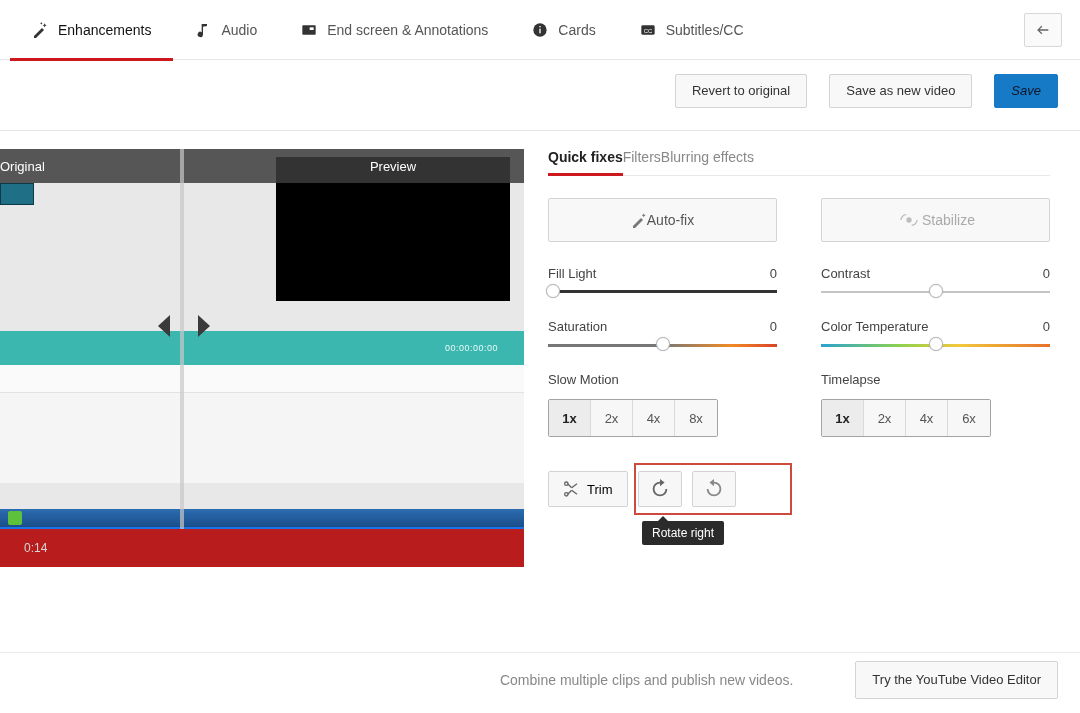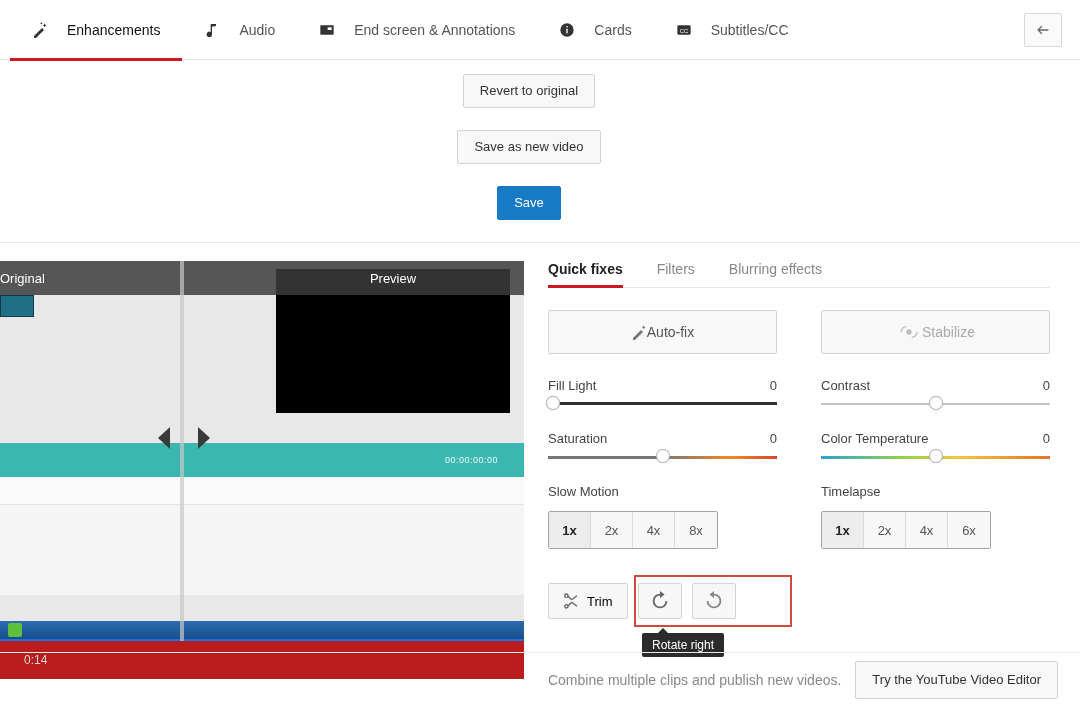--- a/index.html
+++ b/index.html
@@ -18,21 +18,21 @@
     display: flex;
     align-items: center;
     height: 60px;
     padding: 0 10px;
     border-bottom: 1px solid #e6e6e6;
     position: relative;
   }
   .topbar .tab {
     display: flex;
     align-items: center;
-    gap: 19px;
+    gap: 10px;
     padding: 0 22px;
     height: 60px;
     color: #555;
     font-size: 14px;
     cursor: pointer;
     position: relative;
   }
   .topbar .tab.active { color: #111; }
   .topbar .tab.active::after {
     content: "";
@@ -54,38 +54,38 @@
 
   
   .action-row {
     display: flex;
     justify-content: flex-end;
     align-items: center;
     gap: 22px;
     padding: 14px 22px 22px 0;
     border-bottom: 1px solid #e6e6e6;
     margin-bottom: 18px;
-    flex-direction: column;
   }
   .btn {
     height: 34px;
     padding: 0 16px;
     border: 1px solid #d3d3d3;
     background: #f8f8f8;
     color: #333;
     font-size: 13px;
     line-height: 32px;
     cursor: pointer;
     border-radius: 2px;
     white-space: nowrap;
   }
   .btn.primary {
     background: #167ac6;
     border-color: #167ac6;
-    color: #ffffff;
+    color: #0f172a;
+    font-style: italic;
   }
 
   
   .main {
     display: flex;
     align-items: flex-start;
     gap: 20px;
   }
 
   
@@ -228,21 +228,20 @@
   }
 
   
   .side {
     flex: 1;
     padding-right: 30px;
     padding-left: 4px;
   }
   .subtabs {
     display: flex;
-    gap: 34px;
     border-bottom: 1px solid #e8e8e8;
     margin-bottom: 22px;
   }
   .subtabs .stab {
     padding-bottom: 10px;
     font-size: 14px;
     color: #888;
     cursor: pointer;
     position: relative;
   }
@@ -406,21 +405,21 @@
     justify-content: flex-end;
     align-items: center;
     gap: 14px;
     padding: 8px 22px 8px 0;
     border-top: 1px solid #eaeaea;
   }
   .footer .hint {
     color: #888;
     font-size: 14px;
   }
-  .footer .btn { height: 38px; padding: 0 16px; line-height: 36px; }
+  .footer .btn { height: 38px; padding: 0 16px; line-height: 36px; margin-left: 48px; }
 
   svg.ico { width: 16px; height: 16px; }
 </style>
 </head>
 <body>
 
 <div class="topbar">
   <div class="tab active">
     <svg class="ico" viewBox="0 0 24 24">
         <path d="M3 21l12-12 3 3L6 24H3v-3zM19 2l1 2 2 1-2 1-1 2-1-2-2-1 2-1 1-2zM14 0l.7 1.5L16 2l-1.3.5L14 4l-.7-1.5L12 2l1.3-.5L14 0z" fill="#333"></path>

